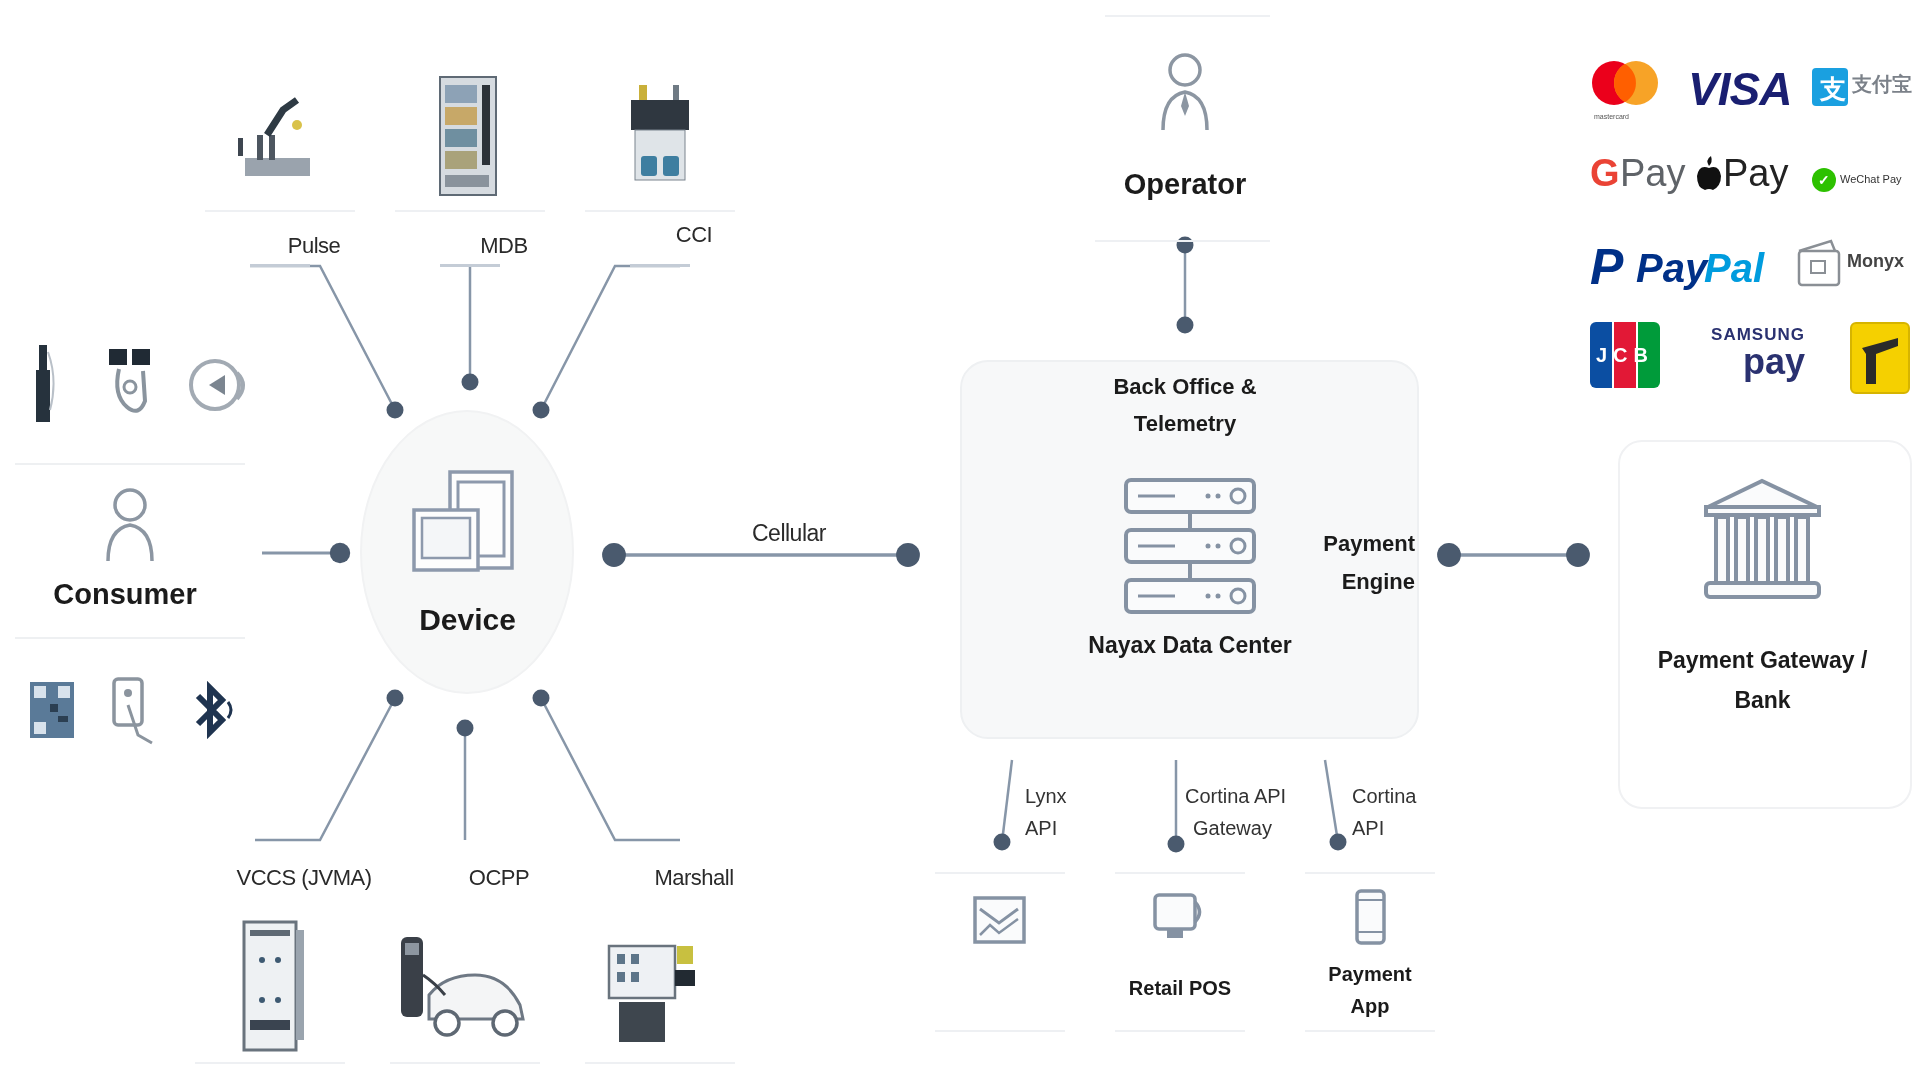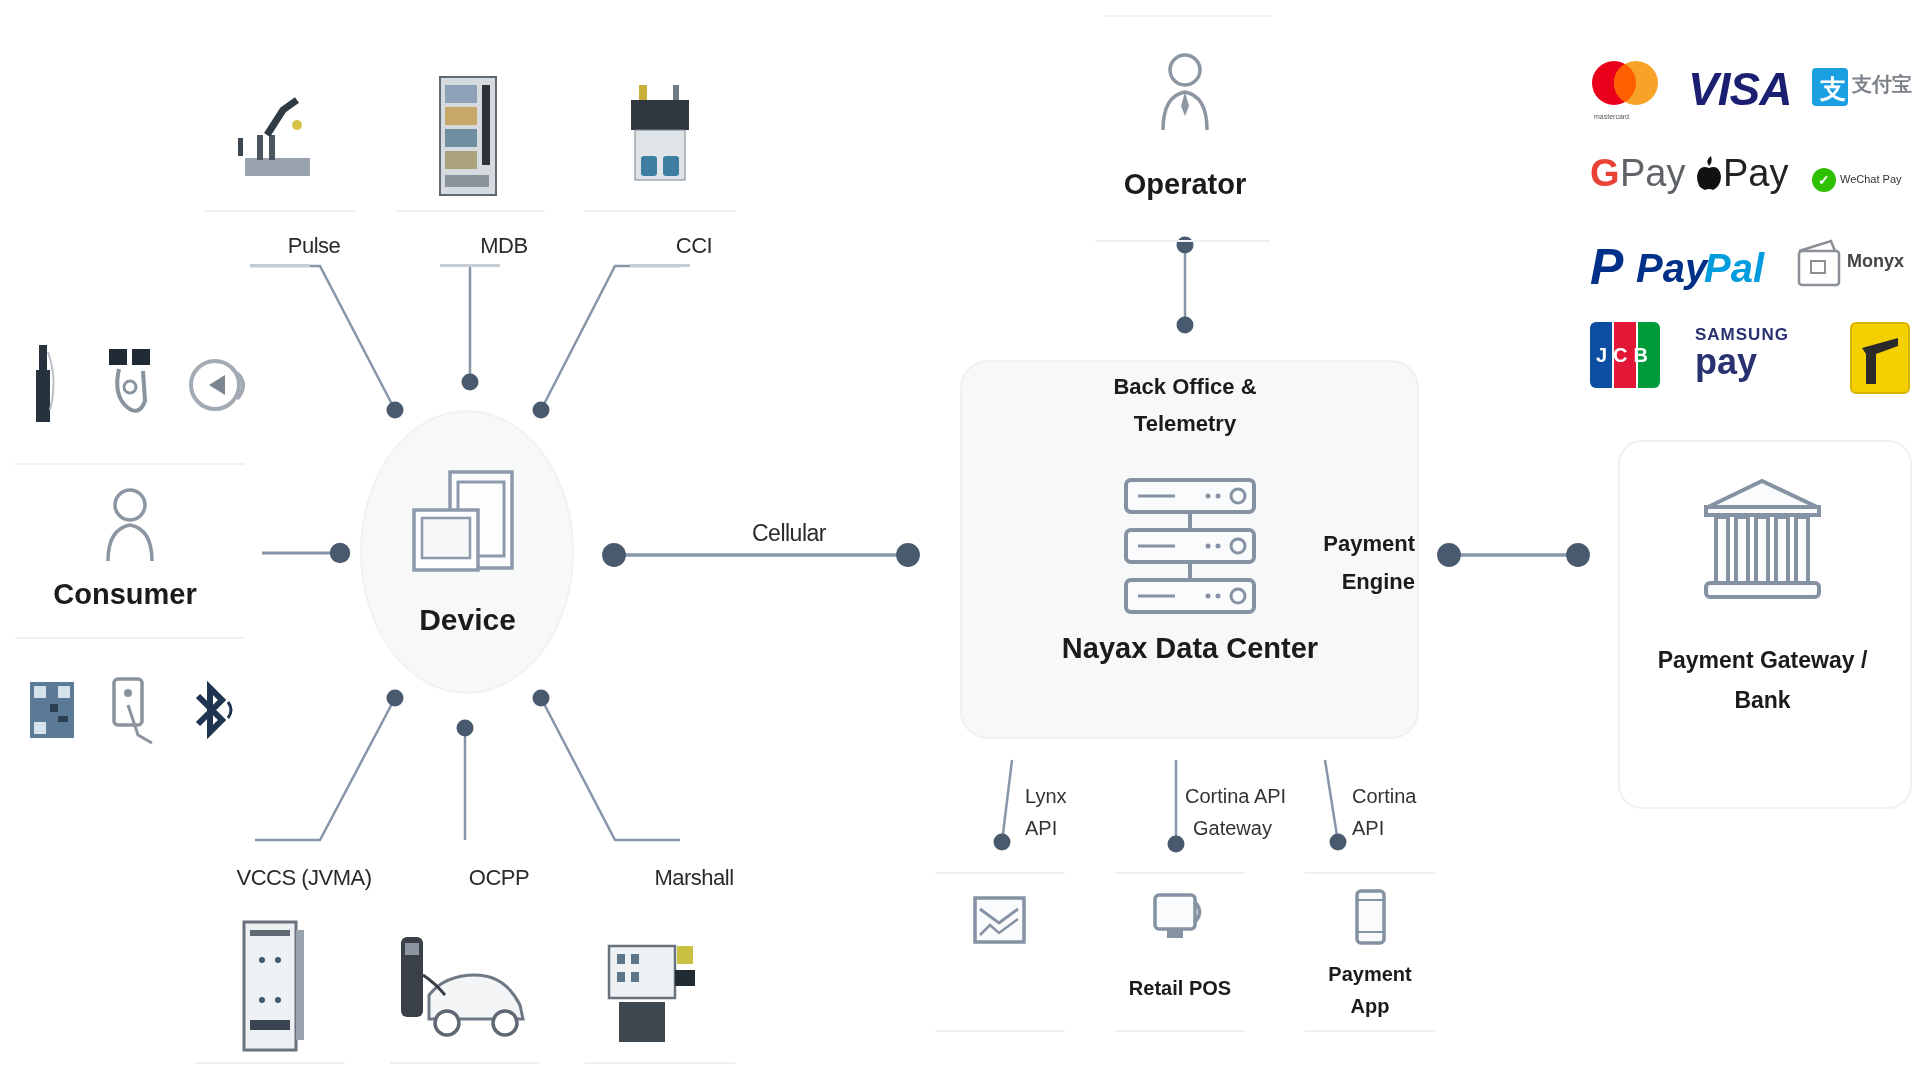--- a/index.html
+++ b/index.html
@@ -86,21 +86,21 @@
 <div class="abs" style="left:580px;top:70px;width:160px;height:200px;">
   <svg class="icon" width="70" height="110" style="left:45px;top:10px" viewBox="0 0 70 110">
     <rect x="6" y="20" width="58" height="30" fill="#2f3740"></rect>
     <rect x="10" y="50" width="50" height="50" fill="#dfe4e8" stroke="#7a848e"></rect>
     <rect x="16" y="76" width="16" height="20" rx="3" fill="#3e7ea0"></rect>
     <rect x="38" y="76" width="16" height="20" rx="3" fill="#3e7ea0"></rect>
     <rect x="14" y="5" width="8" height="15" fill="#c9b03a"></rect>
     <rect x="48" y="5" width="6" height="15" fill="#6f7a84"></rect>
   </svg>
   <div class="faint-line" style="left:5px;top:140px;width:150px;"></div>
-  <div class="lbl proto" style="left:0;top:163px;width:160px;">CCI</div>
+  <div class="lbl proto" style="left:0;top:152px;width:160px;">CCI</div>
   <div class="underline" style="left:50px;top:194px;width:60px;"></div>
 </div>
 
 <div class="abs" style="left:20px;top:340px;width:240px;height:90px;">
   <svg class="icon" width="30" height="85" style="left:8px;top:0" viewBox="0 0 30 85">
     <rect x="8" y="30" width="14" height="52" fill="#26323d"></rect>
     <rect x="11" y="5" width="8" height="28" fill="#26323d"></rect>
     <path d="M20 12 Q30 40 22 70" stroke="#b9c0c8" fill="none" stroke-width="2"></path>
   </svg>
   <svg class="icon" width="50" height="80" style="left:85px;top:5px" viewBox="0 0 50 80">
@@ -234,21 +234,21 @@
     <circle cx="88" cy="71" r="2.5"></circle>
       <circle cx="98" cy="71" r="2.5"></circle>
     <circle cx="88" cy="121" r="2.5"></circle>
       <circle cx="98" cy="121" r="2.5"></circle>
   </g>
 </svg>
 <div class="lbl" style="left:1305px;top:525px;width:110px;font-size:22px;line-height:38px;text-align:right;">
   <div>Payment</div>
   <div>Engine</div>
 </div>
-<div class="lbl" style="left:1040px;top:632px;width:300px;font-size:29px;">Nayax Data Center</div>
+<div class="lbl" style="left:1040px;top:632px;width:300px;font-size:23px;">Nayax Data Center</div>
 
 <div class="lbl small" style="left:1025px;top:780px;width:70px;text-align:left;line-height:32px;">
   <div>Lynx</div>
   <div>API</div>
 </div>
 <div class="lbl small" style="left:1185px;top:780px;width:120px;text-align:left;line-height:32px;">
   <div>Cortina API</div>
   <div style="padding-left:8px;">Gateway</div>
 </div>
 <div class="lbl small" style="left:1352px;top:780px;width:100px;text-align:left;line-height:32px;">
@@ -358,21 +358,21 @@
     </svg>
     <div style="position:absolute;left:52px;top:16px;font-size:18px;font-weight:bold;color:#444;">Monyx</div>
   </div>
 
   <div class="abs" style="left:10px;top:282px;width:80px;height:70px;">
     <div style="position:absolute;left:0;top:0;width:22px;height:66px;background:#0b4ea2;border-radius:6px 0 0 6px;"></div>
     <div style="position:absolute;left:24px;top:0;width:22px;height:66px;background:#e21836;"></div>
     <div style="position:absolute;left:48px;top:0;width:22px;height:66px;background:#009b3a;border-radius:0 6px 6px 0;"></div>
     <div style="position:absolute;left:6px;top:22px;font-size:20px;font-weight:bold;color:#fff;letter-spacing:6px;">JCB</div>
   </div>
-  <div class="abs" style="left:115px;top:285px;width:110px;height:70px;text-align:left;">
+  <div class="abs" style="left:115px;top:285px;width:110px;height:70px;text-align:right;">
     <div style="font-size:17px;font-weight:bold;color:#2a3170;letter-spacing:1px;">SAMSUNG</div>
     <div style="font-size:36px;font-weight:bold;color:#2a3170;line-height:34px;">pay</div>
   </div>
   <div class="abs" style="left:270px;top:282px;width:60px;height:70px;">
     <div style="position:absolute;left:0;top:0;width:56px;height:68px;background:#f5d000;border-radius:6px;border:2px solid #d6b400;"></div>
     <svg width="56" height="68" viewBox="0 0 56 68" style="position:absolute;left:2px;top:2px;">
       <path d="M10 24 L46 14 L46 22 L24 30 L24 60 L14 60 L14 30 Z" fill="#2a2a2a"></path>
     </svg>
 
   </div>

